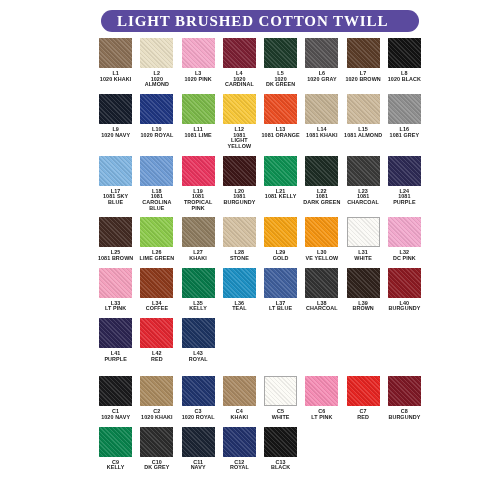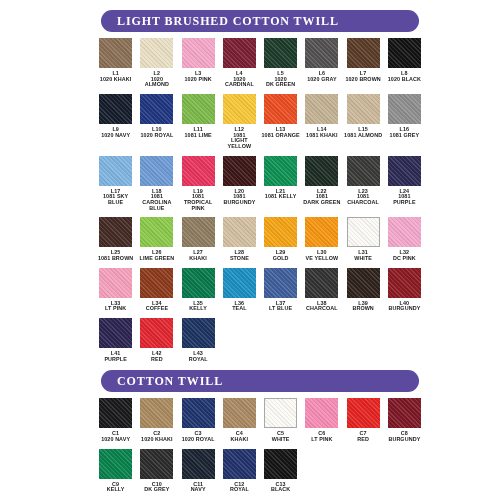--- a/index.html
+++ b/index.html
@@ -37,21 +37,21 @@
     border-radius: 11px;
     background: #5b4a9e;
     display: flex;
     align-items: center;
     box-sizing: border-box;
     padding-left: 16px;
   }
   .section-header .title {
     color: #ffffff;
     font-family: "Liberation Serif", serif;
-    font-size: 12px;
+    font-size: 15px;
     font-weight: bold;
     letter-spacing: 0.9px;
     white-space: nowrap;
   }
   .section-1-wrap { padding-top: 10px; }
   .section-2-wrap { padding-top: 8px; }
 
   
   .row {
     display: flex;
@@ -443,23 +443,20 @@
               <div class="labels">
                 <div class="code">L43</div>
                 <div class="name">ROYAL</div>
               </div>
             </div>
           </div>
         </div>
     </div>
 
     <div class="section-2-wrap">
-      <div class="section-header">
-        <span class="title">COTTON TWILL</span>
-      </div>
       <div id="grid-1">
           <div class="row">
             <div class="cell">
               <div class="swatch" style="background: rgb(26, 26, 28);"></div>
               <div class="labels">
                 <div class="code">C1</div>
                 <div class="name">1020 NAVY</div>
               </div>
             </div>
             <div class="cell">

